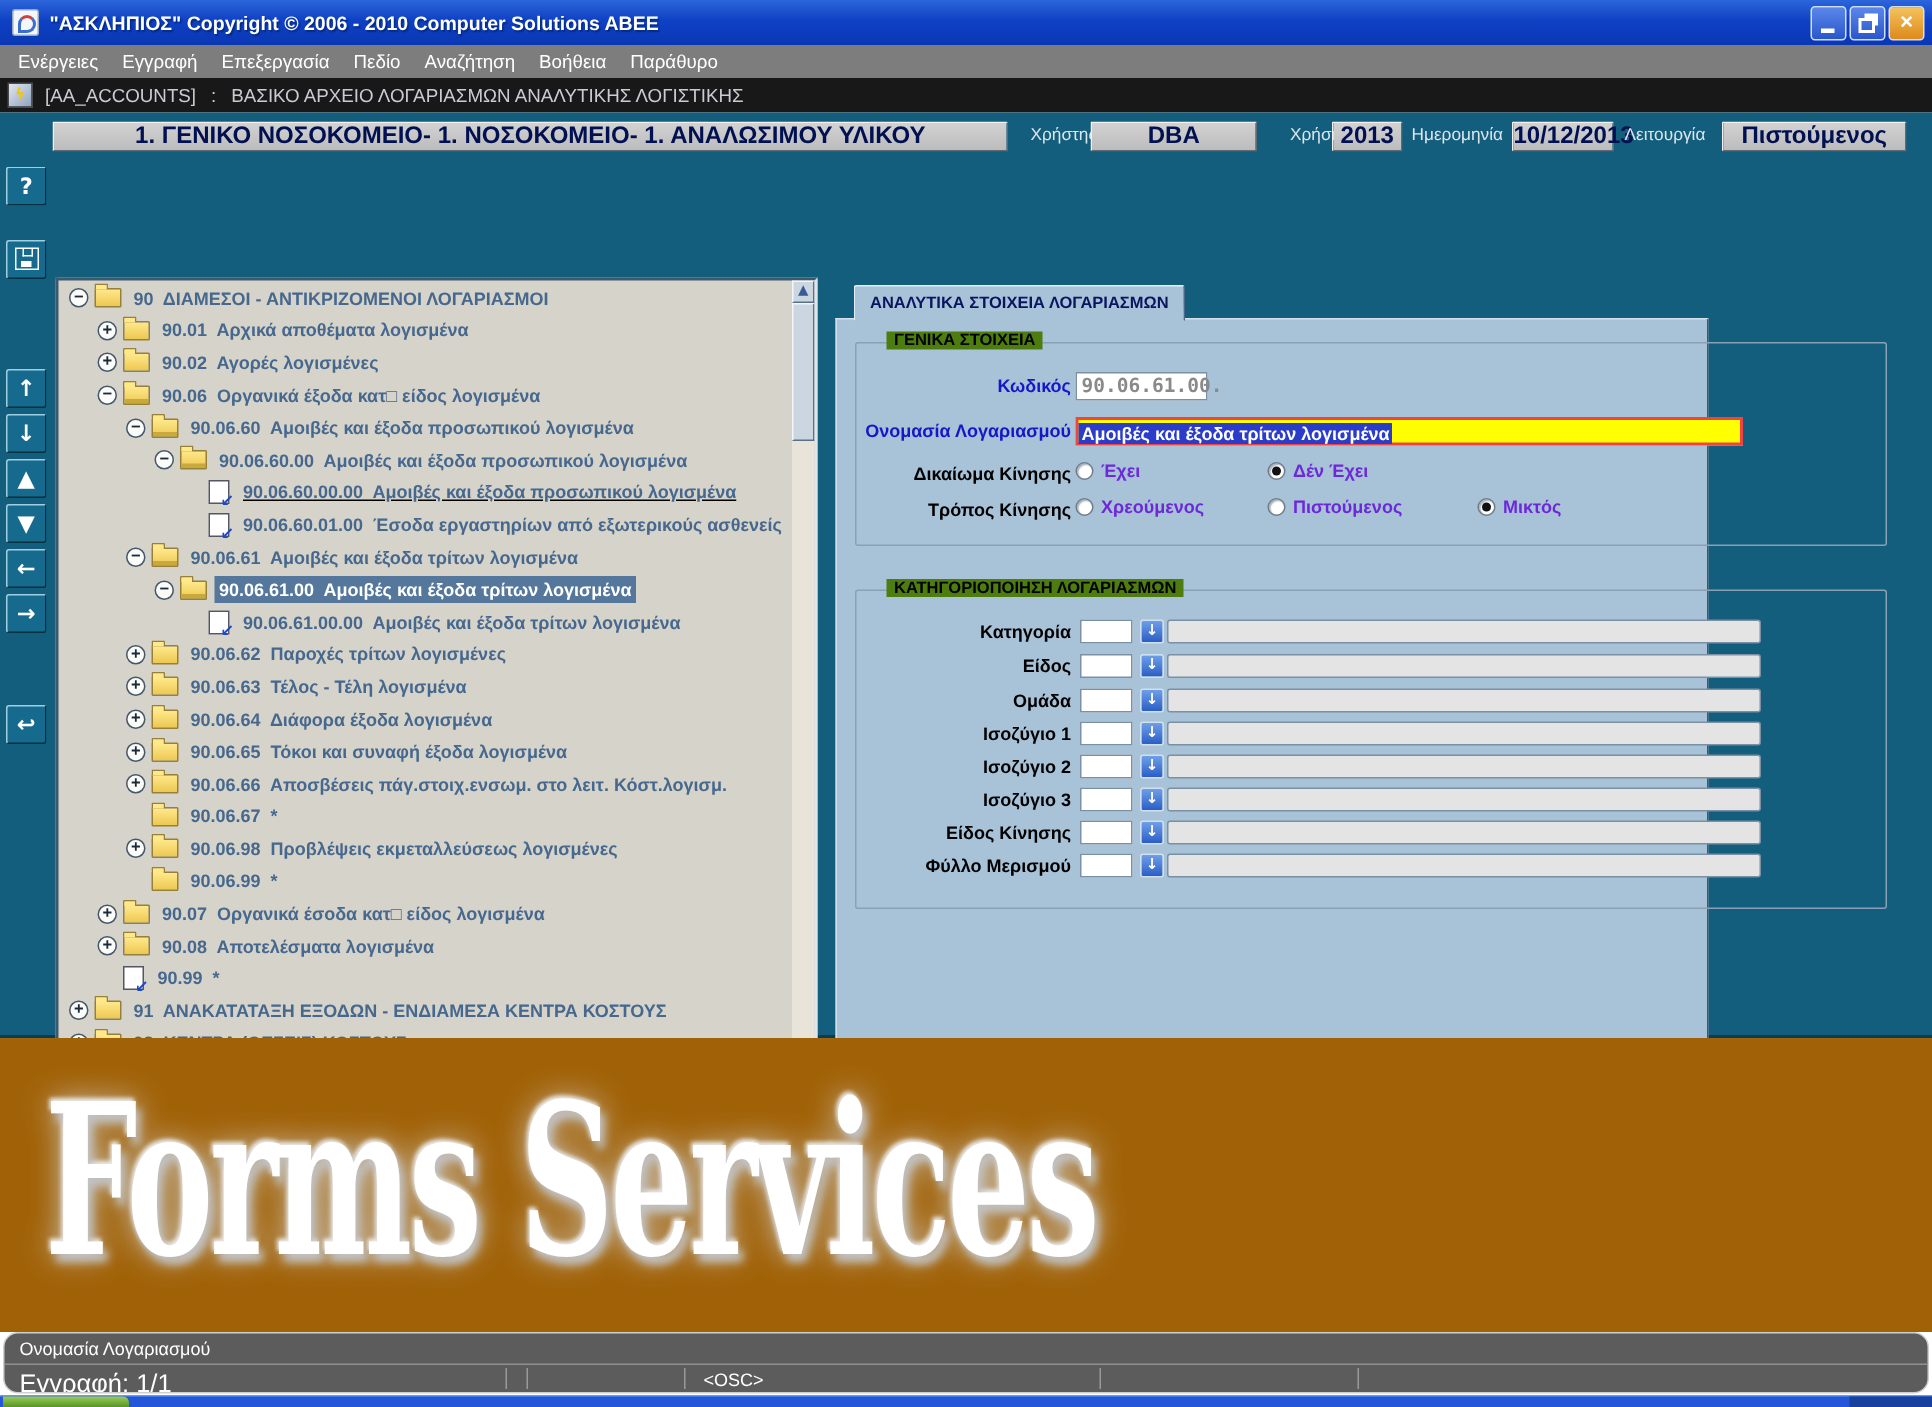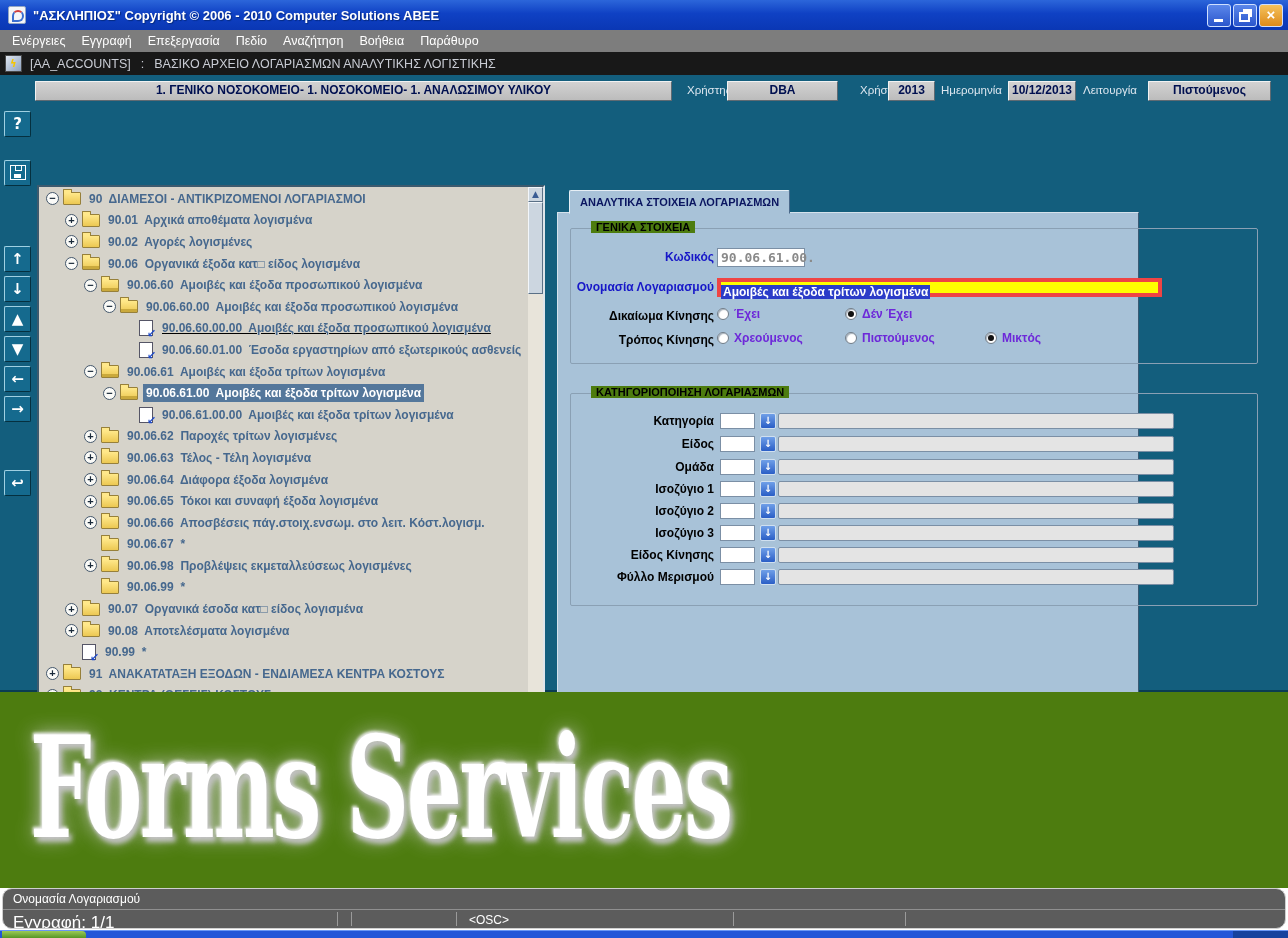--- a/index.html
+++ b/index.html
@@ -20,21 +20,21 @@
   .menubar{position:absolute;left:0;top:30px;width:1288px;height:22px;background:#7d7d7d;display:flex;align-items:center;padding-left:4px;box-sizing:border-box;}
   .mi{color:#fff;font-size:12.5px;padding:0 8px;line-height:22px;}
   
   .winheader{position:absolute;left:0;top:52px;width:1288px;height:23px;background:#181818;display:flex;align-items:center;color:#c9ccd4;font-size:12.5px;}
   .formicon{width:15px;height:15px;margin:0 8px 0 5px;background:linear-gradient(135deg,#dfe6f0,#8fa3c0);border:1px solid #4a4a4a;position:relative;flex:none;}
   .formicon::after{content:"ϟ";position:absolute;left:4px;top:1px;color:#f5c500;font:bold 10px/13px "DejaVu Sans",sans-serif;}
   .winheader .sep{margin:0 10px;}
   
   .frame{position:absolute;left:0;top:75px;width:1288px;height:617px;background:#135e7d;border-bottom:2px solid #0a3c52;box-sizing:border-box;}
   
-  .hfield{position:absolute;background:linear-gradient(#d2d2d2,#bcbcbc);border:1px solid;border-color:#f2f2f2 #5f6a72 #5f6a72 #f2f2f2;color:#001050;font-weight:bold;font-size:12px;text-align:center;line-height:17px;height:18px;border-radius:1px;}
+  .hfield{position:absolute;background:linear-gradient(#d2d2d2,#bcbcbc);border:1px solid;border-color:#f2f2f2 #5f6a72 #5f6a72 #f2f2f2;color:#001050;font-weight:bold;font-size:16px;text-align:center;line-height:17px;height:18px;border-radius:1px;}
   .hlabel{position:absolute;color:#dce6ef;font-size:11.5px;}
   
   .tb{position:absolute;left:4px;width:27px;height:26px;background:#156a8e;border:1px solid;border-color:#9fd0e2 #05303f #05303f #9fd0e2;border-radius:2px;color:#fff;font:bold 15px/24px "DejaVu Sans",sans-serif;text-align:center;box-sizing:border-box;}
   .floppy{display:block;width:14px;height:13px;border:1px solid #fff;position:relative;margin:4px auto 0;}
   .floppy i{position:absolute;top:0;left:4px;width:5px;height:4px;border:1px solid #fff;border-top:none;}
   .floppy b{position:absolute;bottom:1px;left:3px;width:7px;height:4px;background:#fff;}
   
   .tpanel{position:absolute;left:37px;top:110px;width:508px;height:530px;background:#d6d3ca;border:2px solid;border-color:#3c5a6e #dfe5ea #dfe5ea #3c5a6e;box-sizing:border-box;overflow:hidden;}
   .trows{position:absolute;left:3px;top:1px;right:17px;bottom:1px;overflow:hidden;}
   .trow{display:flex;align-items:center;height:21.6px;white-space:nowrap;}
@@ -52,35 +52,35 @@
   .sbthumb{position:absolute;left:0;top:15px;width:15px;height:92px;background:#ccd6e0;border:1px solid;border-color:#f2f6fa #5a7086 #5a7086 #f2f6fa;box-sizing:border-box;}
   
   .rpanel{position:absolute;left:557px;top:115px;width:582px;height:525px;}
   .rtab{position:absolute;top:0;left:12px;height:22px;background:#a8c2d8;padding:0 10px;font:bold 11px/22px "Liberation Sans",sans-serif;color:#0a1560;border:1px solid;border-color:#e6eef5 #49688a #a8c2d8 #e6eef5;border-radius:2px 2px 0 0;z-index:2;}
   .rbody{position:absolute;top:22px;left:0;right:0;bottom:0;background:#a8c2d8;border:1px solid;border-color:#d5e2ec #3a5a74 #3a5a74 #d5e2ec;box-sizing:border-box;}
   .grp{position:absolute;left:12px;width:688px;border:1px solid #8aa0b4;border-radius:2px;box-sizing:border-box;}
   .leg{position:absolute;top:-8px;left:20px;background:#4d7c0f;padding:0 5px;font:bold 11px "Liberation Sans",sans-serif;color:#000;}
   .glabel{position:absolute;left:0;width:156px;text-align:right;font:bold 12px "Liberation Sans",sans-serif;color:#1717c8;white-space:nowrap;}
   .blabel{position:absolute;left:0;width:156px;text-align:right;font:bold 12px "Liberation Sans",sans-serif;color:#000;white-space:nowrap;}
   .codefield{position:absolute;left:159px;width:88px;height:19px;background:#fff;border:1px solid #7b8fa5;font:bold 13px/18px "DejaVu Sans Mono",monospace;color:#8a8a8a;padding-left:3px;box-sizing:border-box;}
-  .namefield{position:absolute;left:159px;width:445px;height:19px;background:#ffff00;border:4px solid #ef4444;box-sizing:border-box;line-height:17px;}
+  .namefield{position:absolute;left:159px;width:445px;height:19px;background:#ffff00;border:2px solid #ef4444;box-sizing:border-box;line-height:17px;}
   .namesel{background:#2b3cc8;color:#fff;font:bold 12px/17px "Liberation Sans",sans-serif;padding:0 2px;white-space:nowrap;}
   .ropt{position:absolute;font:bold 12px "Liberation Sans",sans-serif;color:#6d28d9;white-space:nowrap;}
   .rad{width:12px;height:12px;border-radius:50%;background:#fff;border:1px solid #707c88;box-shadow:inset 1px 1px 1px #a8b2bc;display:inline-block;vertical-align:-2px;margin-right:5px;box-sizing:border-box;}
   .rad.on::after{content:"";display:block;width:6px;height:6px;border-radius:50%;background:#111;margin:2px;}
   .clabel{position:absolute;left:0;width:156px;text-align:right;font:bold 12px "Liberation Sans",sans-serif;color:#000;white-space:nowrap;}
   .cinput{position:absolute;left:162px;width:35px;height:16px;background:#fff;border:1px solid #7b8fa5;box-sizing:border-box;}
   .clov{position:absolute;left:202px;width:16px;height:16px;background:linear-gradient(#6f9fe8,#2a5ec6);border:1px solid #d0e0f0;border-radius:2px;color:#fff;font:bold 10px/13px "DejaVu Sans",sans-serif;text-align:center;box-sizing:border-box;}
   .cdesc{position:absolute;left:220px;width:396px;height:16px;background:#e4e4e4;border:1px solid #7b8fa5;border-radius:2px;box-sizing:border-box;font:11px/14px "Liberation Sans",sans-serif;color:#333;padding-left:4px;}
   
   .fnbar{position:absolute;left:6px;right:6px;top:651px;}
   .fnrow{display:flex;gap:3px;margin-bottom:3px;}
   .fk{flex:1;height:17px;background:#7d9cbc;border:1px solid;border-color:#cfdeec #3f5d7a #3f5d7a #cfdeec;border-radius:1px;color:#fff;font:bold 11px/16px "Liberation Sans",sans-serif;text-align:center;box-sizing:border-box;}
   
-  .wm{position:absolute;left:0;top:692px;width:1288px;height:196px;background:#4d7c0f;overflow:hidden;}
+  .wm{position:absolute;left:0;top:692px;width:1288px;height:196px;background:#a16207;overflow:hidden;}
   .wmtext{position:absolute;left:30px;top:26px;font-family:"DejaVu Serif",serif;font-weight:bold;font-size:140px;line-height:1;color:#fff;white-space:nowrap;transform:scaleX(0.62);transform-origin:left top;letter-spacing:-4px;
     text-shadow:5px 5px 7px #c2c2c2,-2px -2px 4px #ededed,0 0 26px #cfcfcf;}
   
   .sbar{position:absolute;left:2px;right:2px;top:888px;height:41px;background:#5c5c5c;border:1px solid #cfcfcf;border-radius:10px;box-sizing:border-box;color:#fff;overflow:hidden;}
   .smsg{position:absolute;left:10px;top:3px;font-size:12px;}
   .sline{position:absolute;left:0;right:0;top:20px;height:1px;background:#8f8f8f;}
   .srec{position:absolute;left:10px;top:24px;font-size:17px;}
   .sosc{position:absolute;left:466px;top:24px;font-size:12px;}
   .stick{position:absolute;top:23px;width:1px;height:14px;background:#9a9a9a;}
   

